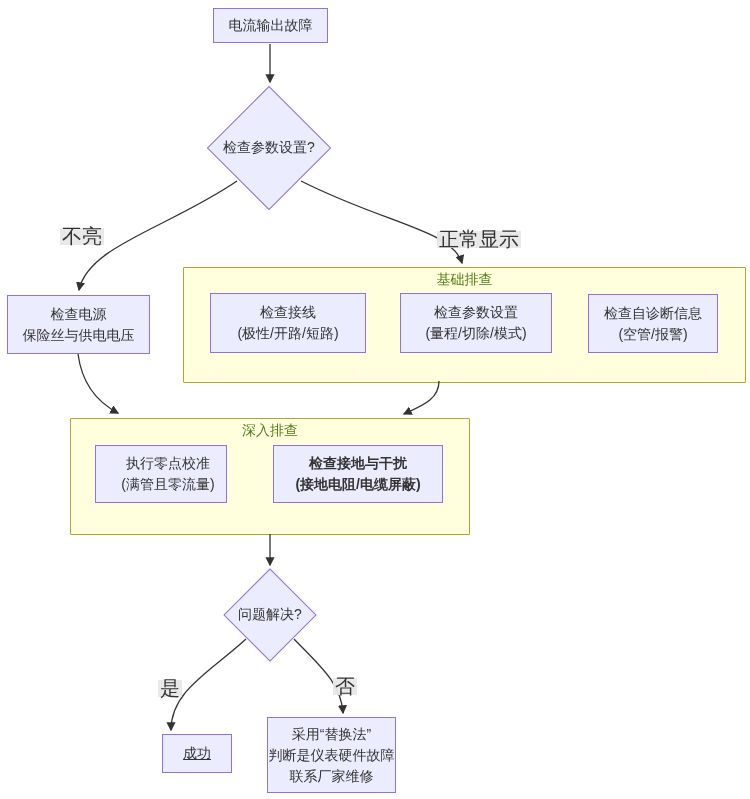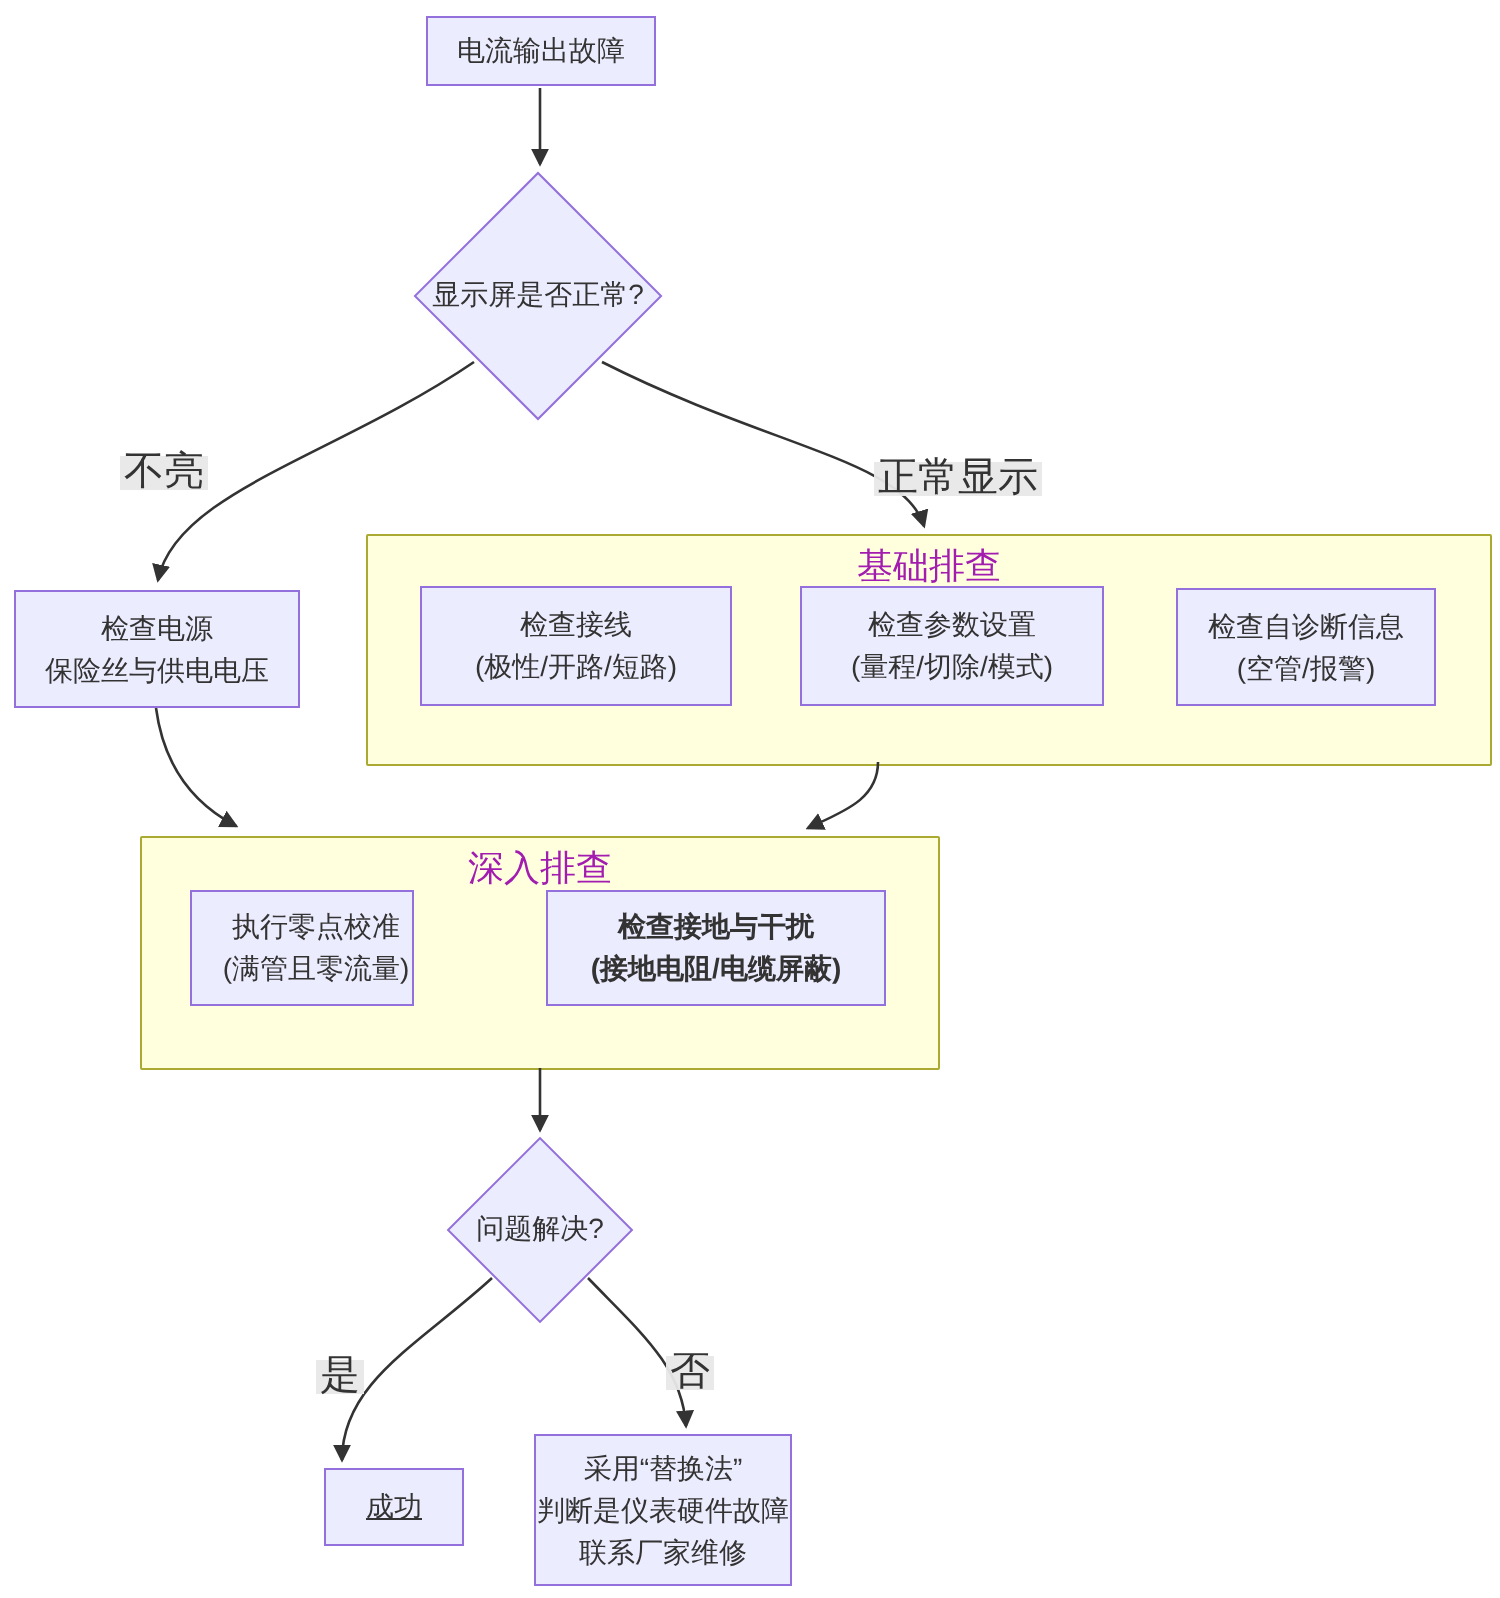--- a/index.html
+++ b/index.html
@@ -6,21 +6,21 @@
   .canvas{
     position:relative;width:750px;height:799px;background:#ffffff;overflow:hidden;
     font-family:"Liberation Sans",sans-serif;color:#333;
   }
   .edges{position:absolute;left:0;top:0;width:750px;height:799px;z-index:2;}
   .cluster{
     position:absolute;background:#FFFFDE;border:1px solid #AAAA33;border-radius:1px;z-index:1;
   }
   .cluster-title{
     position:absolute;top:3px;left:0;right:0;text-align:center;
-    font-size:18px;color:#a21caf;z-index:1;
+    font-size:14px;color:#4d7c0f;z-index:1;
   }
   .node{
     position:absolute;background:#ECECFF;border:1px solid #9370DB;
     display:flex;flex-direction:column;align-items:center;justify-content:center;
     font-size:14px;line-height:21px;text-align:left;color:#333;z-index:3;
     box-sizing:border-box;
   }
   .diamond{position:absolute;z-index:3;}
   .diamond .shape{
     position:absolute;background:#ECECFF;border:1px solid #9370DB;
@@ -65,21 +65,21 @@
       <path d="M294,639 C320,666 341,683 343,713" marker-end="url(#arrow)"></path>
     </g>
   </svg>
 
   <div class="node" style="left:213px;top:8px;width:115px;height:35px;">
     <span>电流输出故障</span>
   </div>
 
   <div class="diamond" style="left:207px;top:86px;width:124px;height:124px;">
     <div class="shape" style="left:18px;top:18px;width:88px;height:88px;"></div>
-    <div class="dlabel">显示屏是否正常?</div>
+    <div class="dlabel">检查参数设置?</div>
   </div>
 
   <div class="node" style="left:7px;top:295px;width:143px;height:59px;">
     <span>检查电源</span>
     <span>保险丝与供电电压</span>
   </div>
 
   <div class="node" style="left:210px;top:293px;width:156px;height:60px;">
     <span>检查接线</span>
     <span>(极性/开路/短路)</span>
@@ -88,21 +88,21 @@
   <div class="node" style="left:400px;top:293px;width:152px;height:60px;">
     <span>检查参数设置</span>
     <span>(量程/切除/模式)</span>
   </div>
 
   <div class="node" style="left:588px;top:294px;width:130px;height:59px;">
     <span>检查自诊断信息</span>
     <span>(空管/报警)</span>
   </div>
 
-  <div class="node" style="left:95px;top:445px;width:112px;height:58px;padding-left:14px;">
+  <div class="node" style="left:95px;top:445px;width:132px;height:58px;padding-left:14px;">
     <span>执行零点校准</span>
     <span>(满管且零流量)</span>
   </div>
 
   <div class="node" style="left:273px;top:445px;width:170px;height:58px;font-weight:bold;">
     <span>检查接地与干扰</span>
     <span>(接地电阻/电缆屏蔽)</span>
   </div>
 
   <div class="diamond" style="left:222px;top:568px;width:96px;height:94px;">

